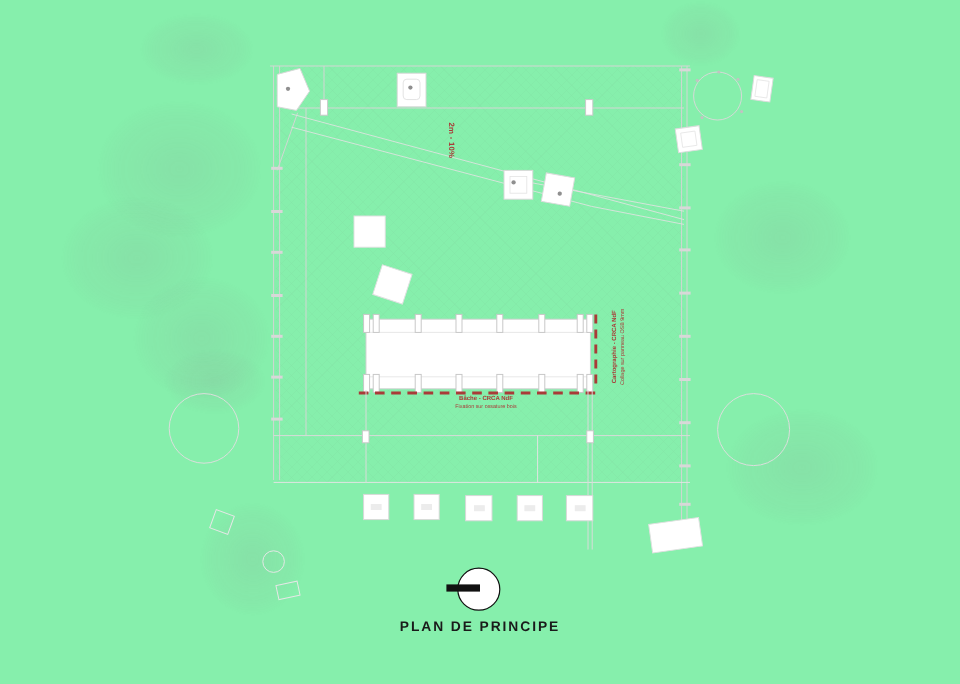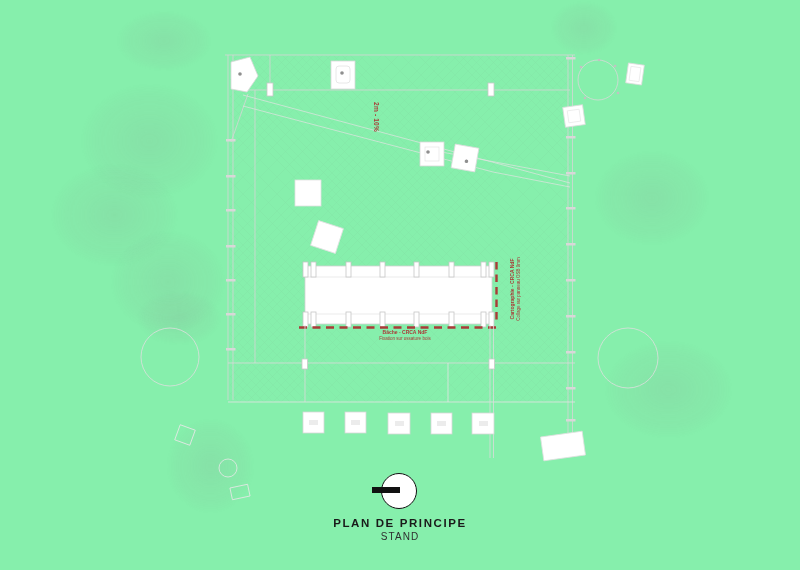--- a/index.html
+++ b/index.html
@@ -250,15 +250,14 @@
     <div class="l1 b">Bâche - CRCA NdF</div>
     <div class="l2">Fixation sur ossature bois</div>
   </div>
 
   <div>
     <div class="abs sym-circle"></div>
     <div class="abs sym-bar"></div>
   </div>
 
   <div class="abs plan-title">PLAN DE PRINCIPE</div>
-  <div class="abs plan-subtitle">STAND</div>
 
 </div>
 
 </body></html>

